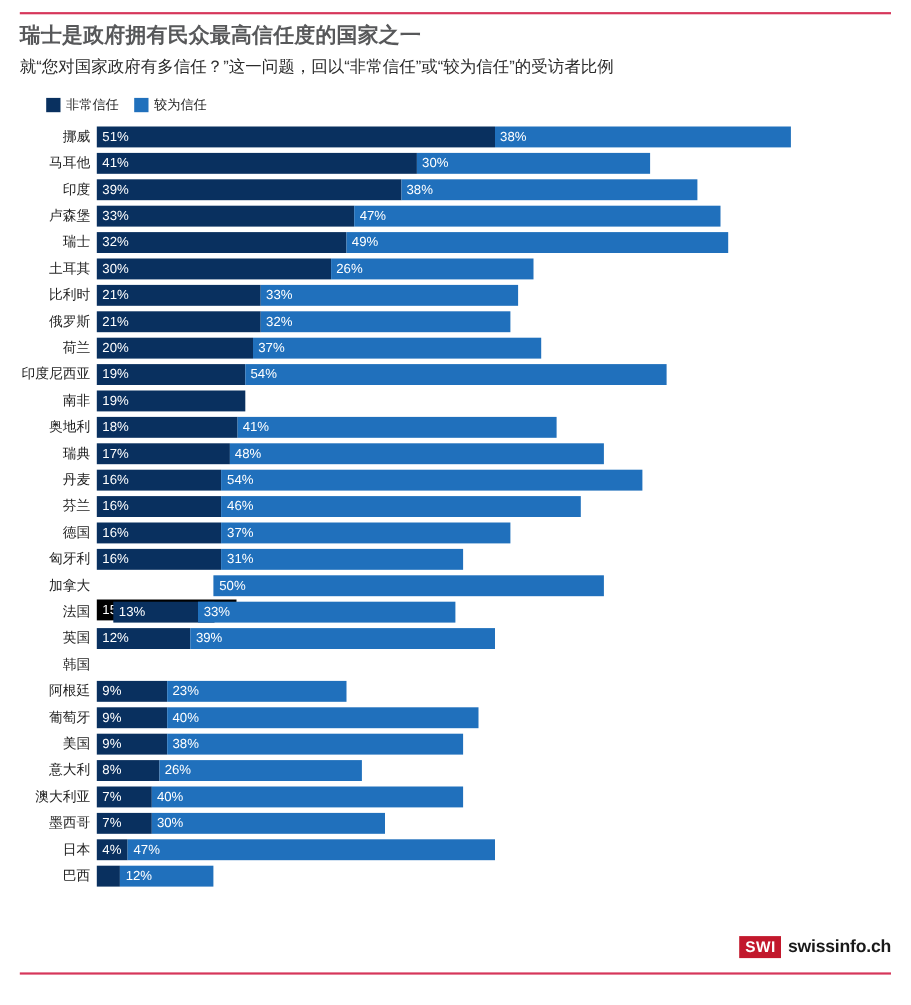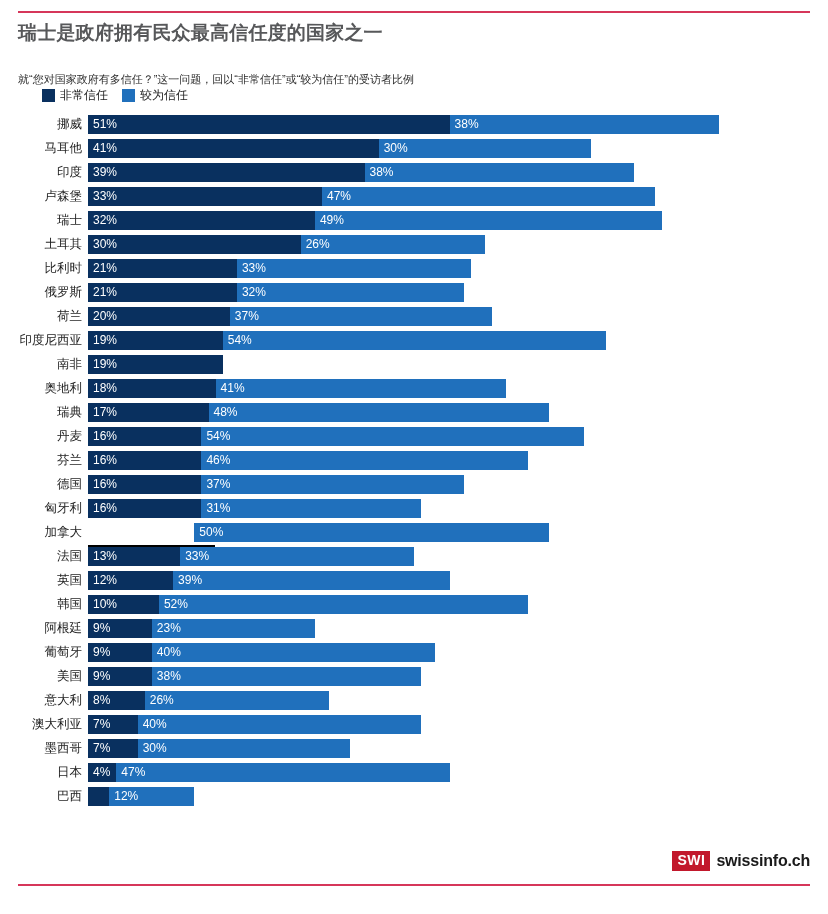--- a/index.html
+++ b/index.html
@@ -38,25 +38,25 @@
   .chart-title {
     font-size: 19px;
     line-height: 26px;
     color: #57585a;
     font-weight: 700;
     letter-spacing: 0.2px;
     margin: 0;
     white-space: nowrap;
   }
   .chart-subtitle {
-    font-size: 11px;
+    font-size: 15px;
     line-height: 18px;
     color: #2b2b2b;
     font-weight: 400;
-    margin: 24px 0 0 0;
+    margin: 6px 0 0 0;
     white-space: nowrap;
   }
   .legend {
     position: absolute;
     left: 18px;
     top: 89px;
     display: flex;
     align-items: center;
     gap: 14px;
     padding-left: 24px;
@@ -390,49 +390,41 @@
             <span class="seg-value">15%</span>
           </div>
           <div class="seg seg-b" style="left: 106.35px; width: 354.5px; background: rgb(32, 112, 188);">
             <span class="seg-value">50%</span>
           </div>
         </div>
       </div>
       <div class="row">
         <div class="row-label">法国</div>
         <div class="bars" style="width: 326.14px;">
-          <div class="seg seg-a" style="left: 0px; width: 92.17px; background: rgb(9, 48, 95);">
+          <div class="seg seg-a" style="left: 15px; width: 92.17px; background: rgb(9, 48, 95);">
             <span class="seg-value">13%</span>
           </div>
           <div class="seg seg-b" style="left: 92.17px; width: 233.97px; background: rgb(32, 112, 188);">
             <span class="seg-value">33%</span>
           </div>
         </div>
       </div>
       <div class="row">
         <div class="row-label">英国</div>
         <div class="bars" style="width: 361.59px;">
           <div class="seg seg-a" style="left: 0px; width: 85.08px; background: rgb(9, 48, 95);">
             <span class="seg-value">12%</span>
           </div>
           <div class="seg seg-b" style="left: 85.08px; width: 276.51px; background: rgb(32, 112, 188);">
             <span class="seg-value">39%</span>
           </div>
         </div>
       </div>
       <div class="row">
         <div class="row-label">韩国</div>
-        <div class="bars" style="width: 439.58px;">
-          <div class="seg seg-a" style="left: 0px; width: 70.9px; background: rgb(9, 48, 95);">
-            <span class="seg-value">10%</span>
-          </div>
-          <div class="seg seg-b" style="left: 70.9px; width: 368.68px; background: rgb(32, 112, 188);">
-            <span class="seg-value">52%</span>
-          </div>
-        </div>
       </div>
       <div class="row">
         <div class="row-label">阿根廷</div>
         <div class="bars" style="width: 226.88px;">
           <div class="seg seg-a" style="left: 0px; width: 63.81px; background: rgb(9, 48, 95);">
             <span class="seg-value">9%</span>
           </div>
           <div class="seg seg-b" style="left: 63.81px; width: 163.07px; background: rgb(32, 112, 188);">
             <span class="seg-value">23%</span>
           </div>

